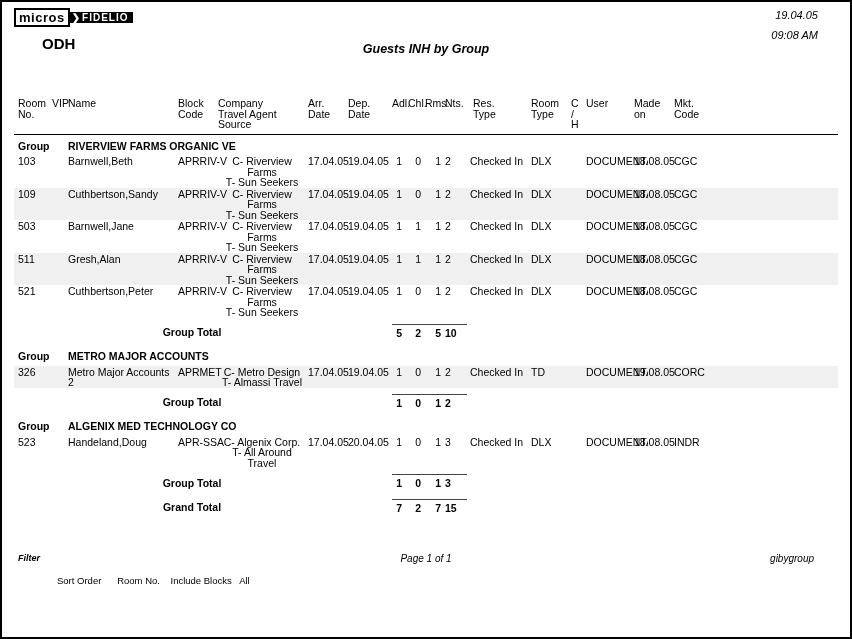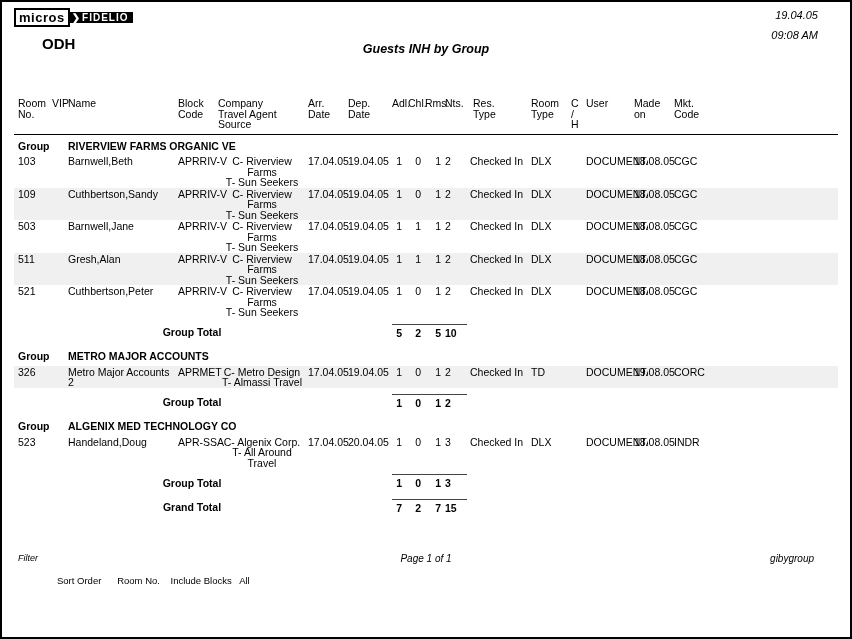--- a/index.html
+++ b/index.html
@@ -45,21 +45,21 @@
   th.c-nts,td.c-nts{text-align:left;padding-right:2px;}
   th.c-res{padding-left:6px;}  td.c-res{padding-left:3px;white-space:nowrap;}
   th.c-rtype,td.c-rtype{padding-left:2px;}
   th.c-ch,td.c-ch{padding-left:2px;}
   th.c-mkt,td.c-mkt{padding-left:2px;}
   .u-clip{width:62px;overflow:hidden;white-space:nowrap;}
   tr.total-row td{font-weight:bold;padding-top:3px;padding-bottom:2px;}
   td.t-label{text-align:center;padding-right:22px;white-space:nowrap;}
   td.line-top{border-top:1px solid #444;}
   
-  .f-filter-label{position:absolute;left:16px;top:551px;font-style:italic;font-size:9px;}
+  .f-filter-label{position:absolute;left:16px;top:551px;font-style:italic;font-size:9px;font-weight:bold;}
   .f-filter{position:absolute;left:55px;top:549px;font-size:9.5px;line-height:12px;white-space:pre;}
   .f-page{position:absolute;left:0;top:551px;width:100%;text-align:center;
     font-style:italic;font-size:10px;}
   .f-id{position:absolute;right:36px;top:551px;font-style:italic;font-size:10px;}
 </style>
 </head>
 <body>
 
 <div class="page">
 

